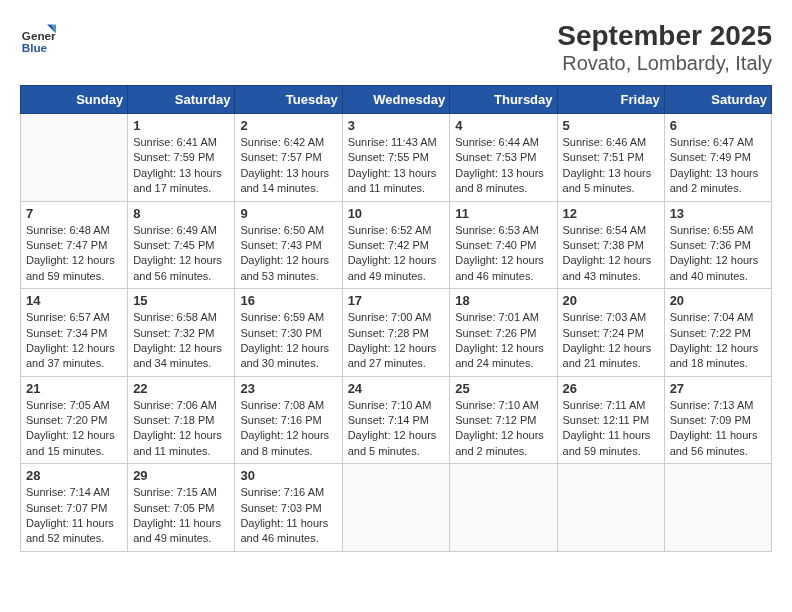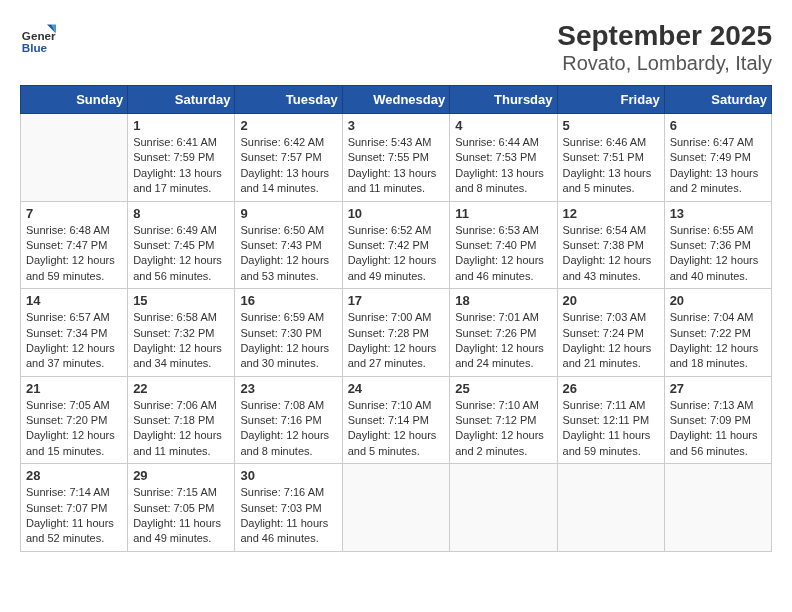--- a/index.html
+++ b/index.html
@@ -120,21 +120,21 @@
         </td>
         <td>
           <span class="day-number">2</span>
           <div class="day-info">Sunrise: 6:42 AM
 Sunset: 7:57 PM
 Daylight: 13 hours
 and 14 minutes.</div>
         </td>
         <td>
           <span class="day-number">3</span>
-          <div class="day-info">Sunrise: 5:43 AM
+          <div class="day-info">Sunrise: 11:43 AM
 Sunset: 7:55 PM
 Daylight: 13 hours
 and 11 minutes.</div>
         </td>
         <td>
           <span class="day-number">4</span>
           <div class="day-info">Sunrise: 6:44 AM
 Sunset: 7:53 PM
 Daylight: 13 hours
 and 8 minutes.</div>

